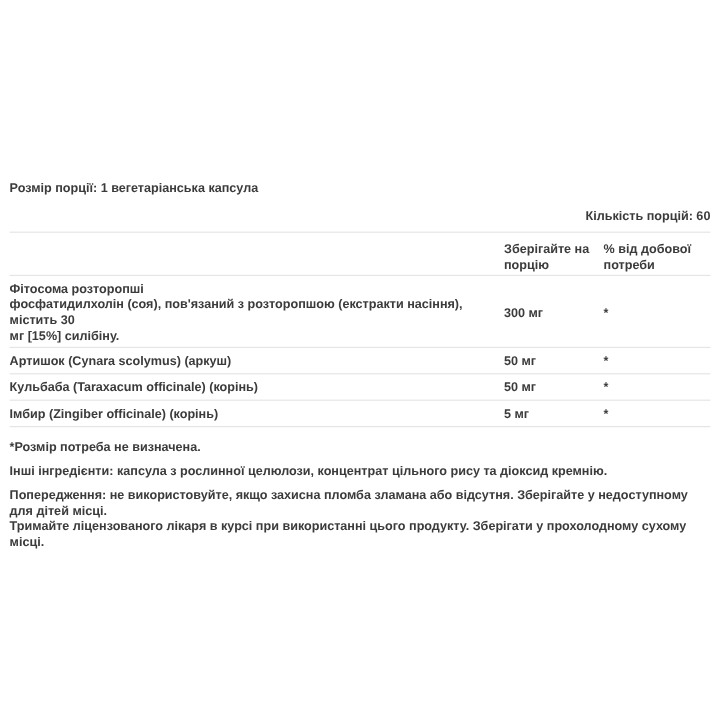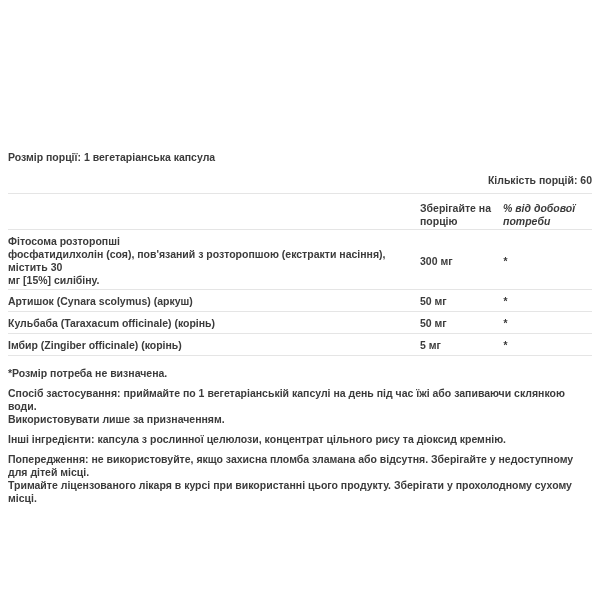--- a/index.html
+++ b/index.html
@@ -36,21 +36,21 @@
     display: flex;
     align-items: center;
     border-bottom: 1px solid #e5e5e5;
   }
   .t-row:last-child { border-bottom: none; }
   .t-row.header { padding: 8px 0 1px 0; align-items: flex-start; }
   .t-row.body-row { padding: 5px 0 3px 0; }
   .t-row.tall { padding: 5px 0 2px 0; }
   .c-name  { flex: 0 0 412px; }
   .c-amt   { flex: 0 0 83px; }
-  .c-dv    { flex: 1 1 auto; font-style: italic; }
+  .c-dv    { flex: 1 1 auto; }
 
   .footnote { margin: 11px 0 7px 0; }
   .para { margin: 0 0 7px 0; }
 </style>
 </head>
 <body>
 
 <div class="page">
 
   <p class="serving-line pre">Розмір порції: 1 вегетаріанська капсула</p>
@@ -89,21 +89,19 @@
     <div class="t-row body-row">
       <div class="c-name pre">Імбир (Zingiber officinale) (корінь)</div>
       <div class="c-amt">5 мг</div>
       <div class="c-dv">*</div>
     </div>
 
   </div>
 
   <p class="footnote pre">*Розмір потреба не визначена.</p>
 
-  <p class="para pre">Спосіб застосування: приймайте по 1 вегетаріанській капсулі на день під час їжі або запиваючи склянкою води.
-Використовувати лише за призначенням.</p>
 
   <p class="para pre">Інші інгредієнти: капсула з рослинної целюлози, концентрат цільного рису та діоксид кремнію.</p>
 
   <p class="para pre">Попередження: не використовуйте, якщо захисна пломба зламана або відсутня. Зберігайте у недоступному для дітей місці.
 Тримайте ліцензованого лікаря в курсі при використанні цього продукту. Зберігати у прохолодному сухому місці.</p>
 
 </div>
 
 </body></html>

